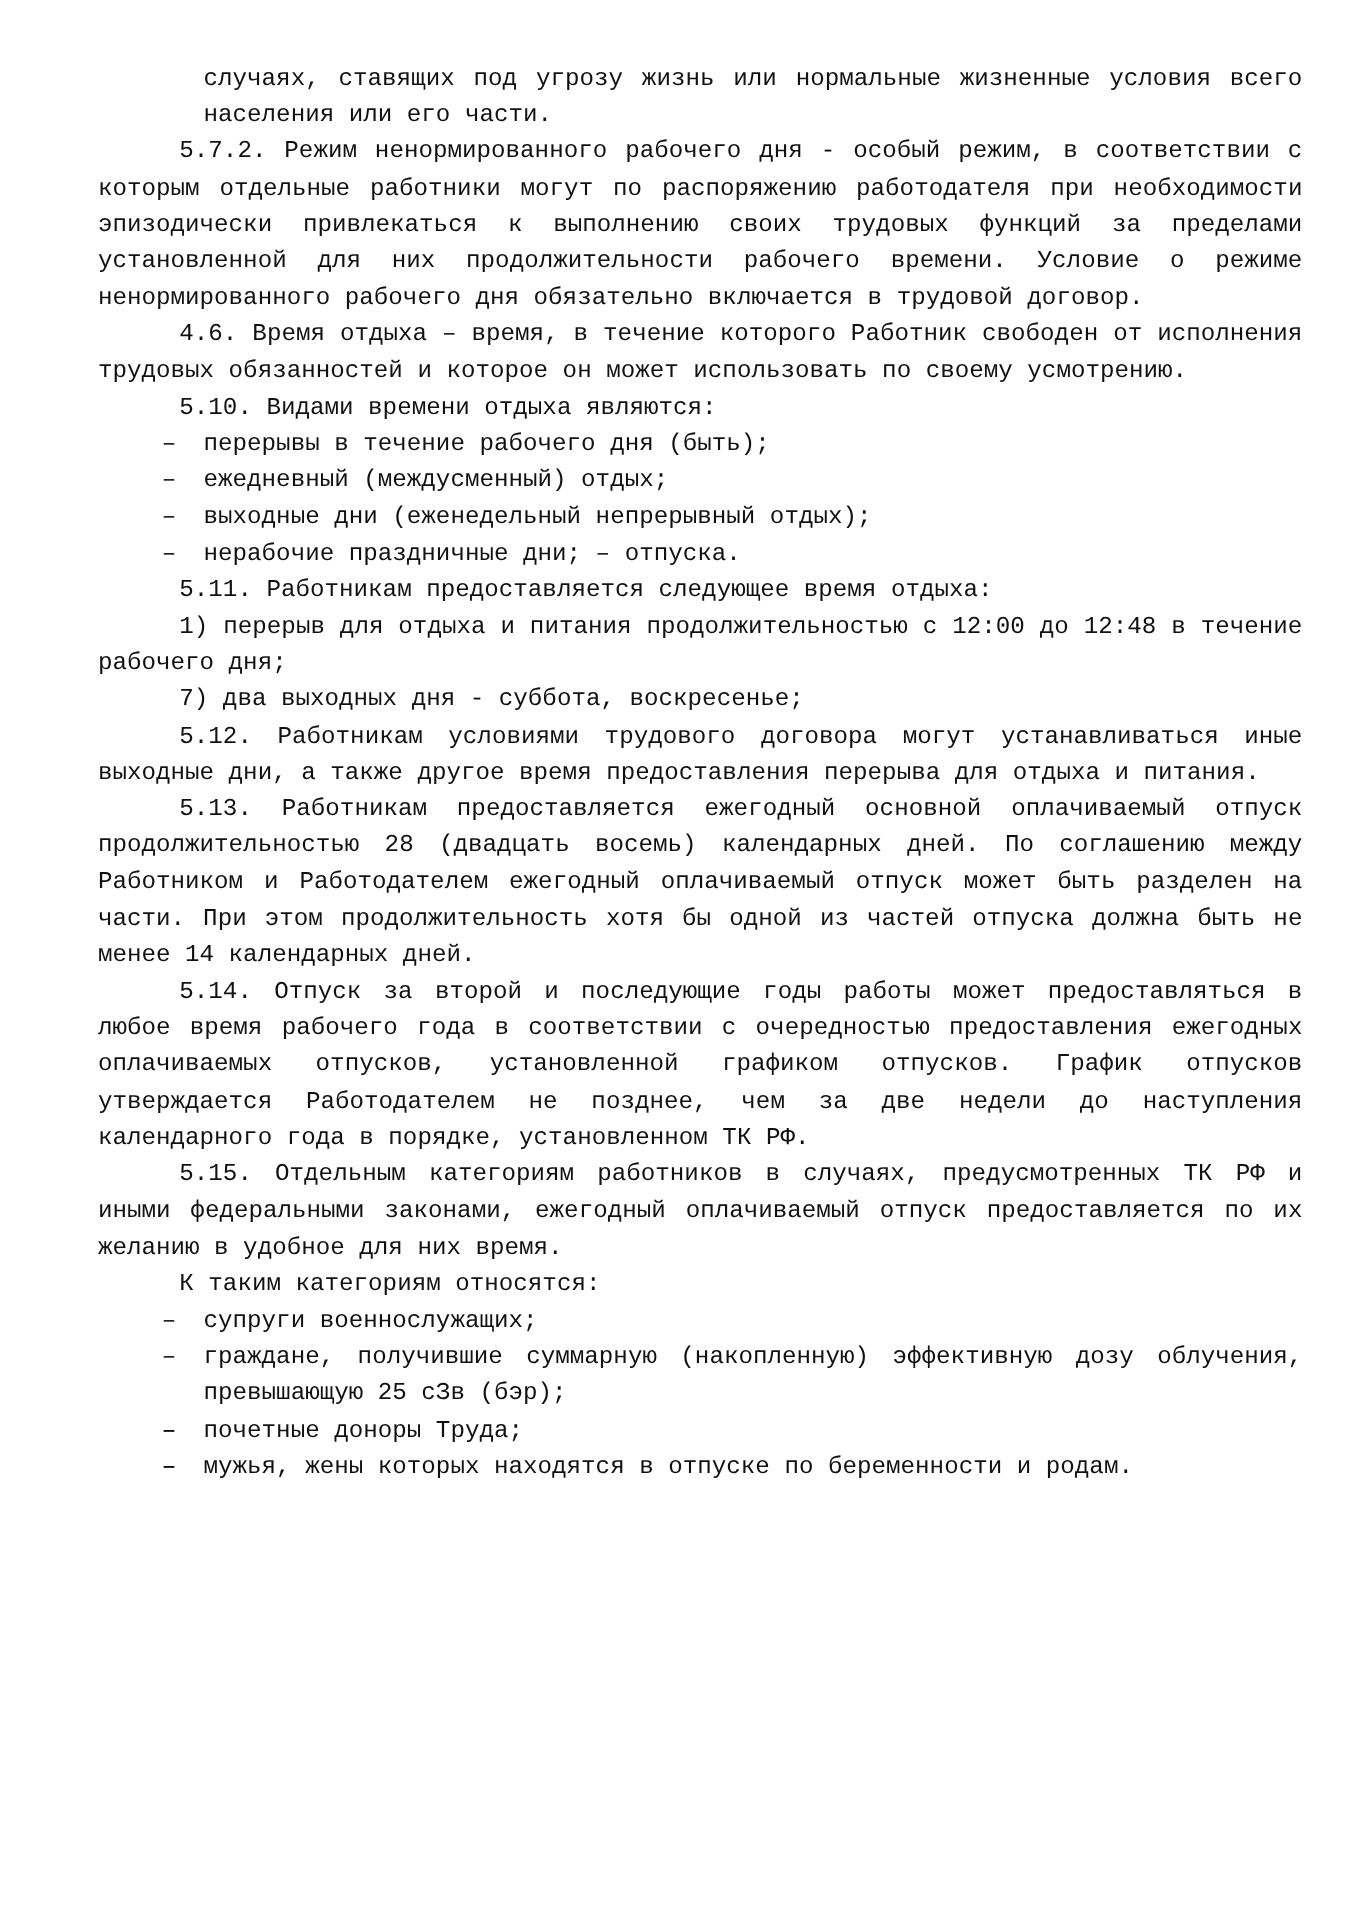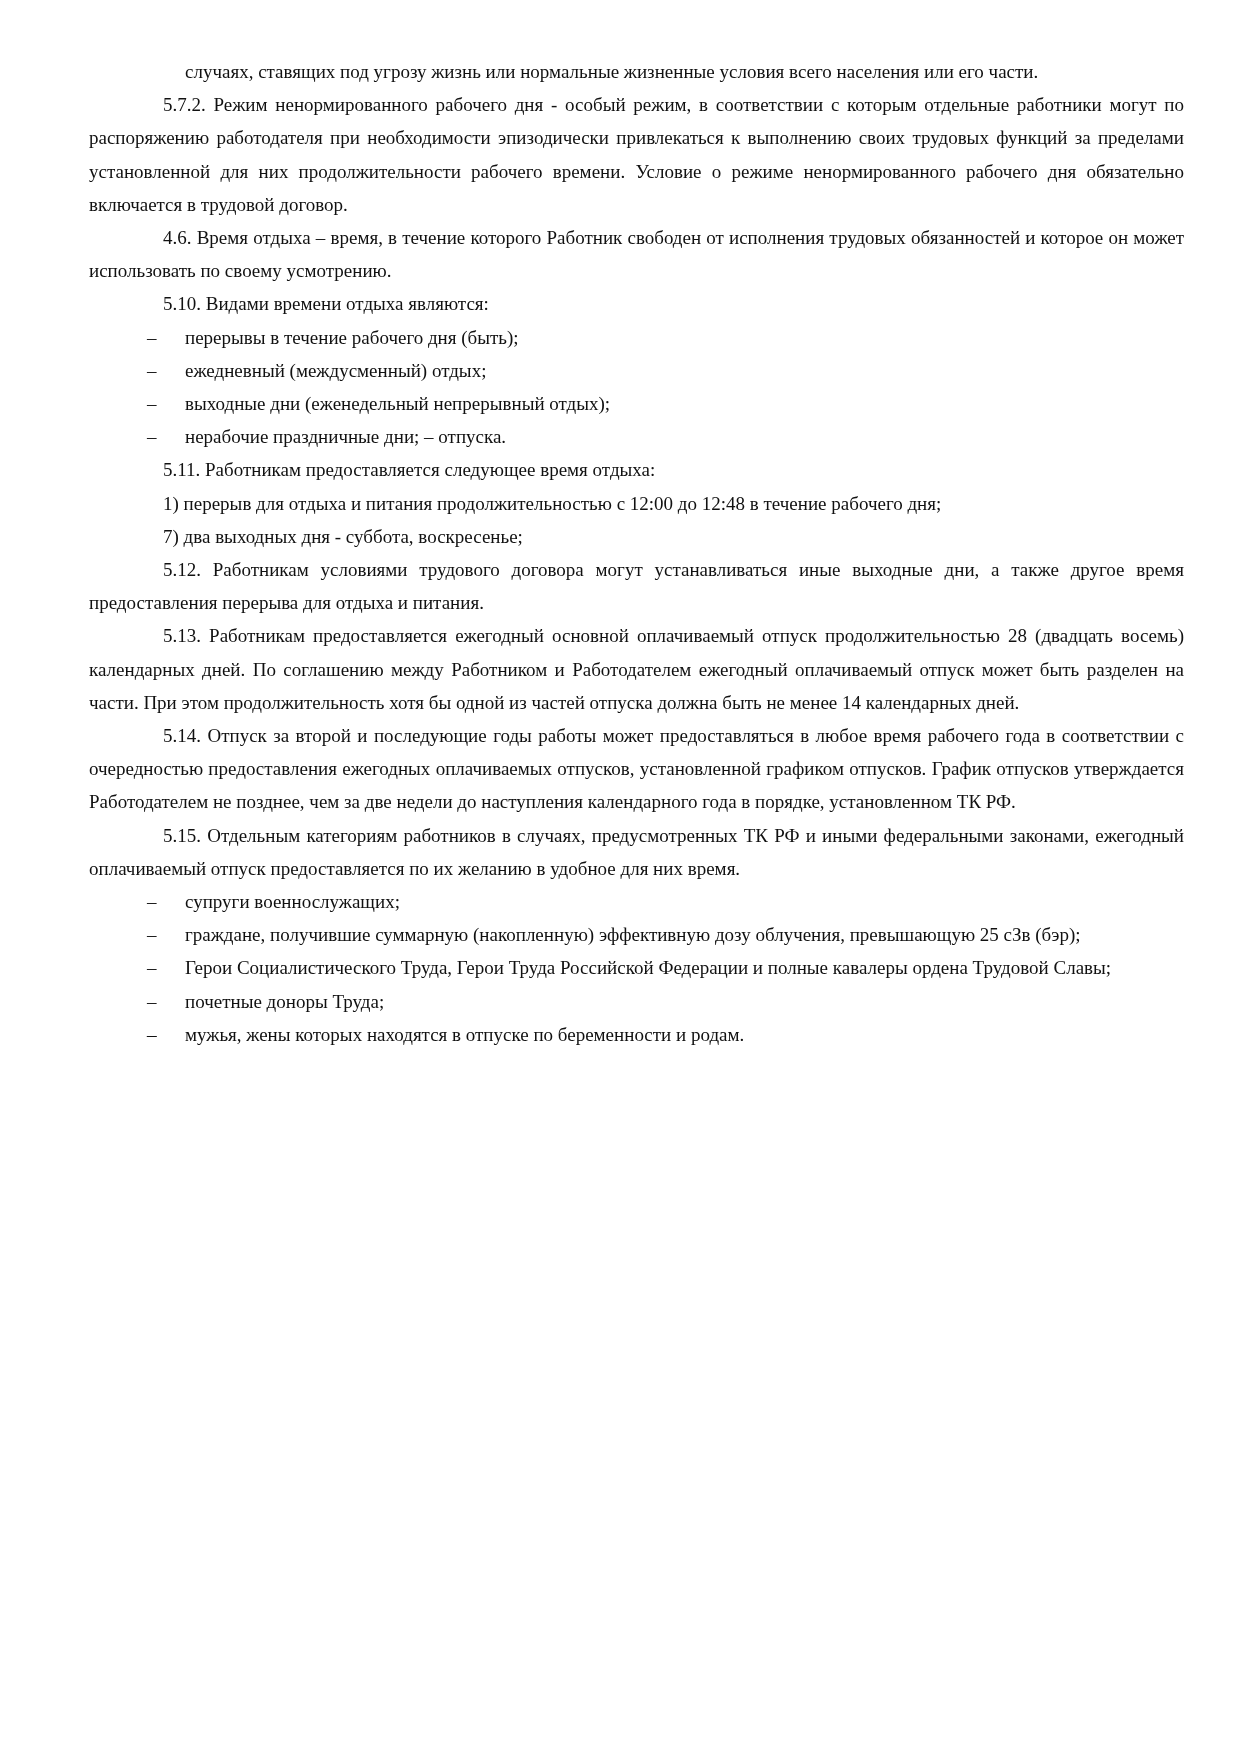--- a/index.html
+++ b/index.html
@@ -1,20 +1,20 @@
 <!DOCTYPE html>
 <html><head>
 <meta charset="utf-8">
 <style>
   html, body { margin: 0; padding: 0; background: #ffffff; }
   body { width: 1240px; height: 1754px; position: relative; overflow: hidden; }
   .page {
     position: absolute; left: 89px; top: 55px; width: 1095px;
-    font-family: Liberation Serif, serif;
-    font-size: 19px; line-height: 33.2px; color: #111111;
+    font-family: Liberation Mono, monospace;
+    font-size: 22px; line-height: 33.2px; color: #111111;
   }
   .p { text-align: justify; margin: 0; }
   .p.indent { text-indent: 74px; }
   .li { position: relative; padding-left: 96px; text-align: justify; margin: 0; }
   .li .dash { position: absolute; left: 58px; top: 0; }
   .plain-indent { padding-left: 96px; margin: 0; text-align: justify; }
 </style>
 </head>
 <body>
 
@@ -32,22 +32,23 @@
   </div>
 
   <p class="p indent">5.11. Работникам предоставляется следующее время отдыха:</p>
   <p class="p indent">1) перерыв для отдыха и питания продолжительностью с 12:00 до 12:48 в течение рабочего дня;</p>
   <p class="p indent">7) два выходных дня - суббота, воскресенье;</p>
 
   <p class="p indent">5.12. Работникам условиями трудового договора могут устанавливаться иные выходные дни, а также другое время предоставления перерыва для отдыха и питания.</p>
   <p class="p indent">5.13. Работникам предоставляется ежегодный основной оплачиваемый отпуск продолжительностью 28 (двадцать восемь) календарных дней. По соглашению между Работником и Работодателем ежегодный оплачиваемый отпуск может быть разделен на части. При этом продолжительность хотя бы одной из частей отпуска должна быть не менее 14 календарных дней.</p>
   <p class="p indent">5.14. Отпуск за второй и последующие годы работы может предоставляться в любое время рабочего года в соответствии с очередностью предоставления ежегодных оплачиваемых отпусков, установленной графиком отпусков. График отпусков утверждается Работодателем не позднее, чем за две недели до наступления календарного года в порядке, установленном ТК РФ.</p>
   <p class="p indent">5.15. Отдельным категориям работников в случаях, предусмотренных ТК РФ и иными федеральными законами, ежегодный оплачиваемый отпуск предоставляется по их желанию в удобное для них время.</p>
+  <p class="p indent">К таким категориям относятся:</p>
 
   <div>
     <p class="li"><span class="dash">–</span><span>супруги военнослужащих;</span></p>
     <p class="li"><span class="dash">–</span><span>граждане, получившие суммарную (накопленную) эффективную дозу облучения, превышающую 25 сЗв (бэр);</span></p>
-    <p class="li"><span class="dash">–</span><span>Герои Социалистического Труда, Герои Труда Российской Федерации и полные кавалеры ордена Трудовой Славы;</span></p>
+    <p class="li"><span class="dash">–</span></p>
     <p class="li"><span class="dash">–</span><span>почетные доноры Труда;</span></p>
     <p class="li"><span class="dash">–</span></p>
     <p class="li"><span class="dash">–</span><span>мужья, жены которых находятся в отпуске по беременности и родам.</span></p>
   </div>
 </div>
 
 </body></html>

